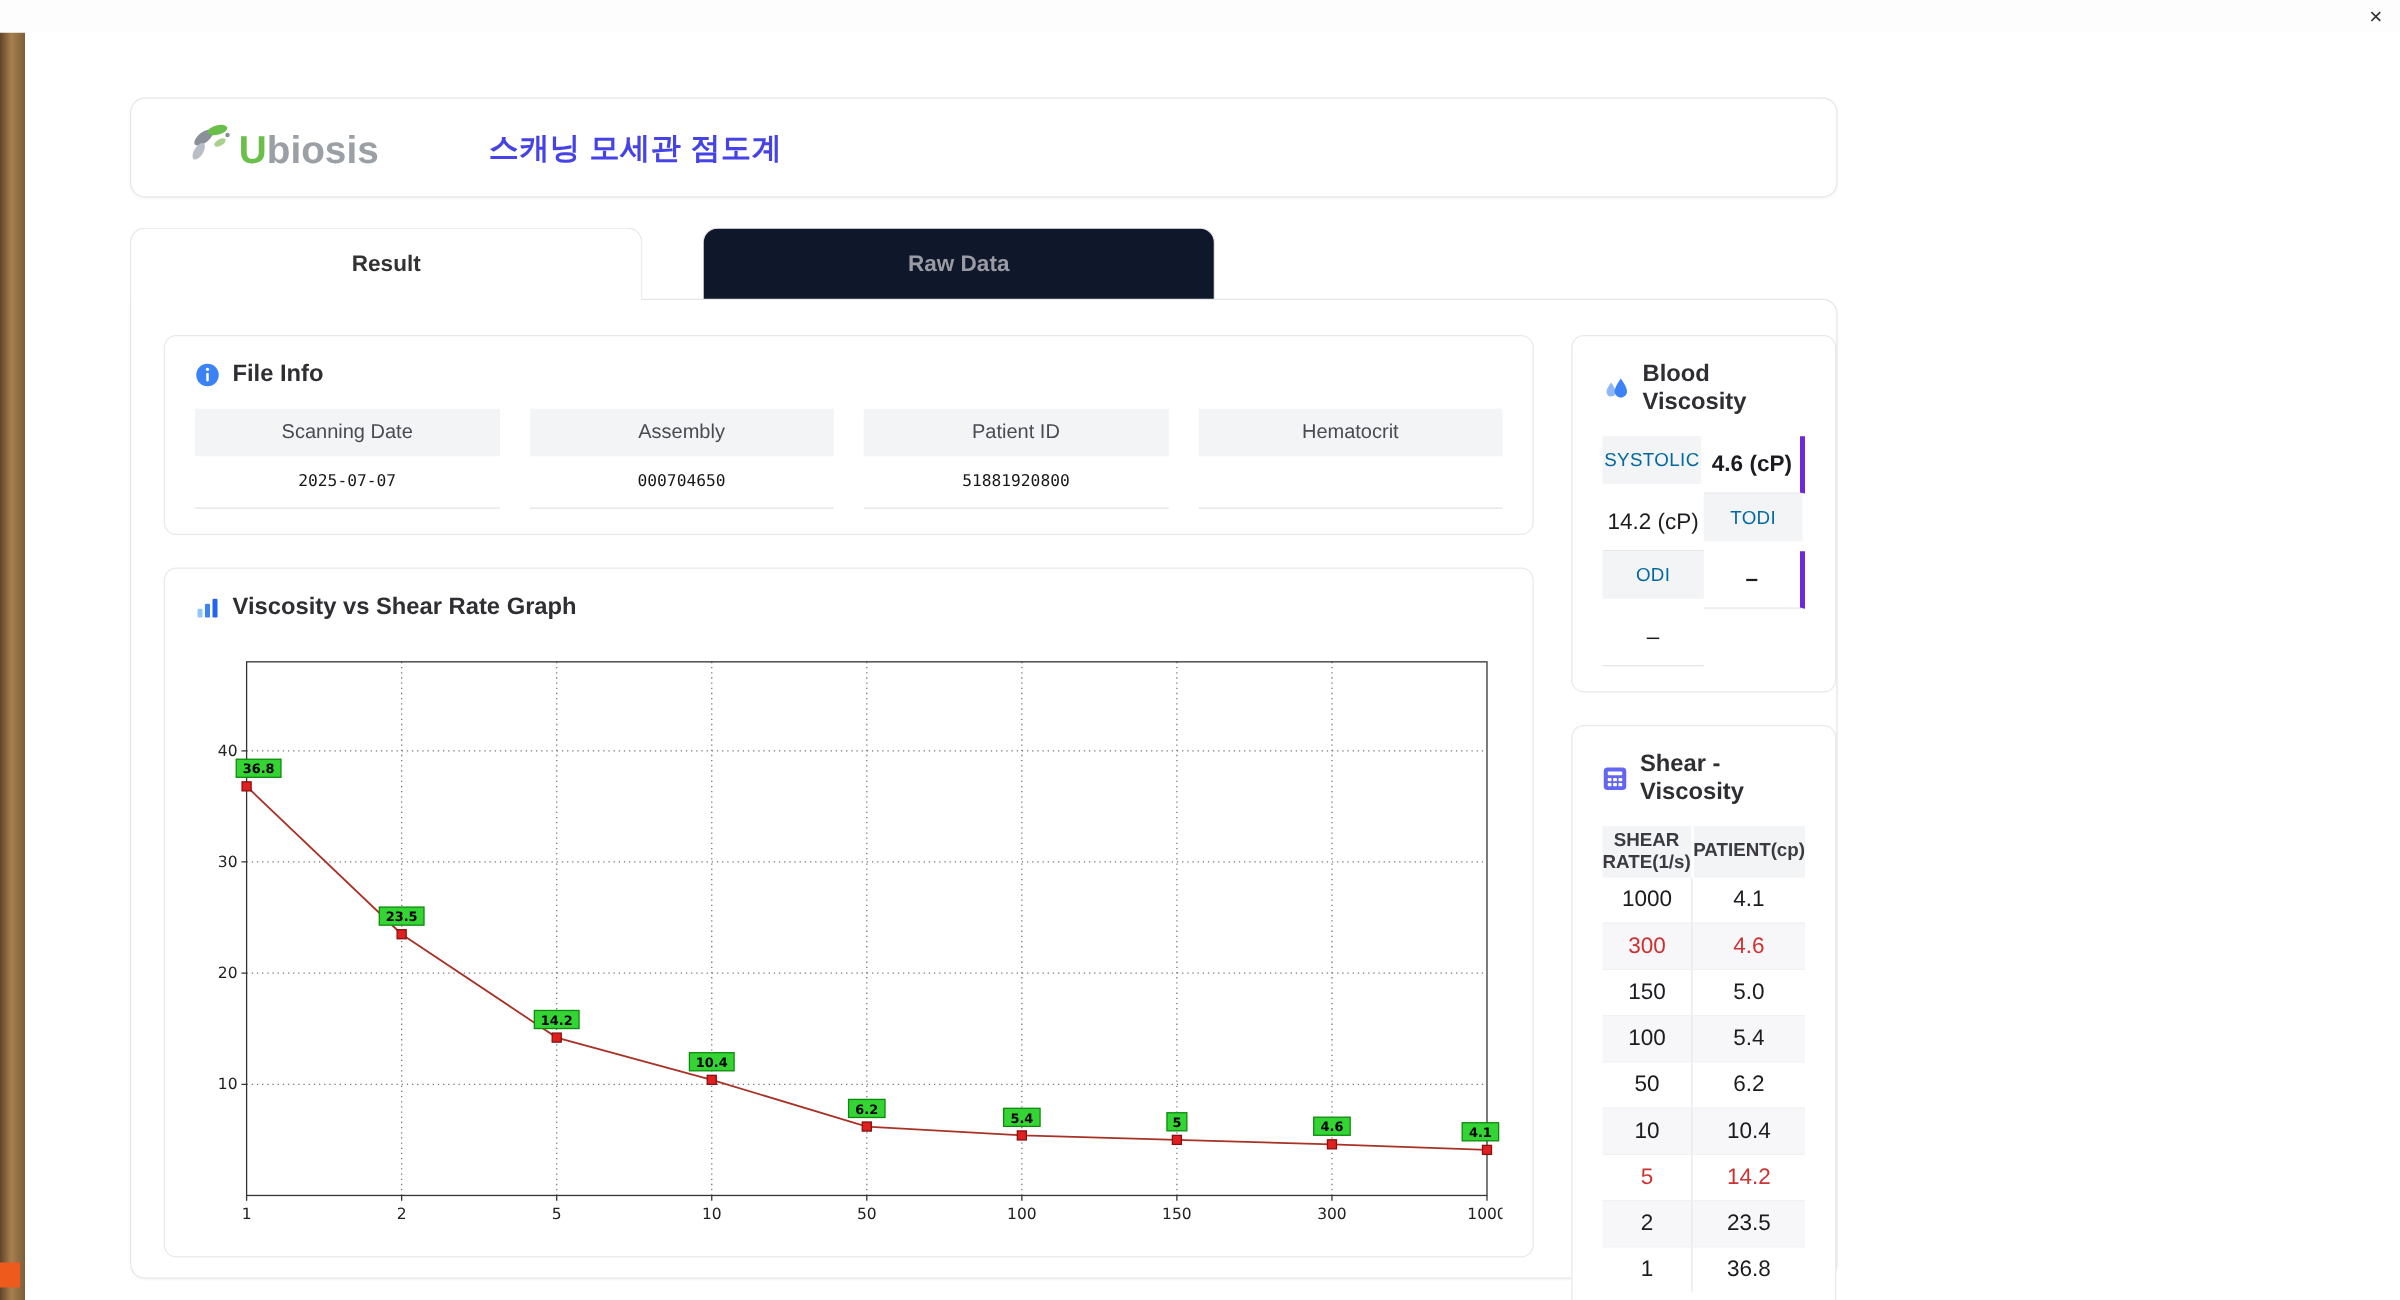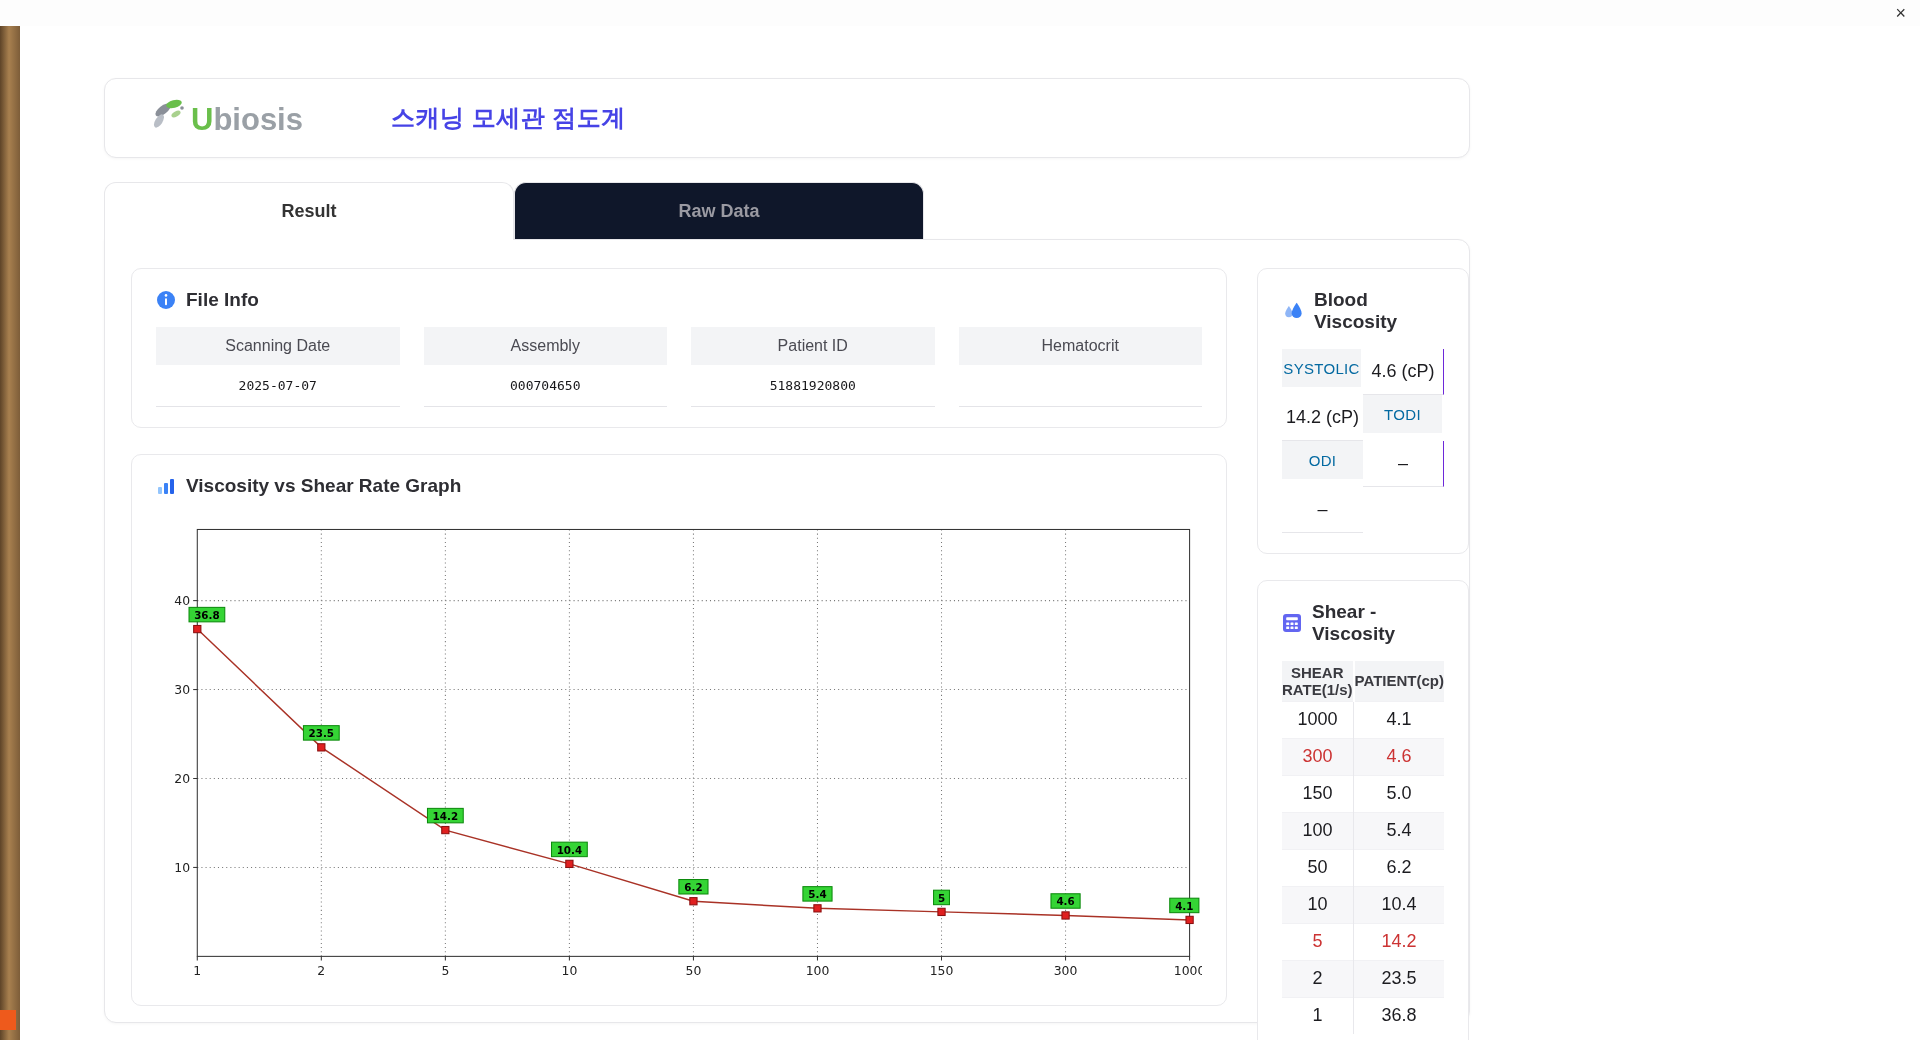--- a/index.html
+++ b/index.html
@@ -16,21 +16,21 @@
 
   .container { position:absolute; left:84px; top:52px; width:1366px; }
 
   
   .header-card { height:80px; border:1px solid #e7e7ea; border-radius:12px; background:#fff;
                  display:flex; align-items:center; padding:0 44px; gap:52px;
                  box-shadow:0 1px 3px rgba(0,0,0,.04); }
   .app-title { font-size:24px; font-weight:700; color:#4643e6; letter-spacing:.5px; }
 
   
-  .tabs { display:flex; margin-top:24px; }
+  .tabs { display:flex; margin-top:24px;gap:48px; }
   .tab { width:410px; height:58px; display:flex; align-items:center; justify-content:center;
          font-size:18px; font-weight:700; border:1px solid #e7e7ea; border-bottom:none;
          border-radius:12px 12px 0 0; position:relative; cursor:pointer; }
   .tab.active { background:#fff; color:#333; z-index:3; }
   .tab.inactive { background:#0f172a; color:#9a9aa2; z-index:1; }
 
   
   .content-card { border:1px solid #e7e7ea; border-radius:0 12px 12px 12px; background:#fff;
                   margin-top:-1px; padding:28px 26px; height:784px; display:flex; gap:30px;
                   box-shadow:0 1px 3px rgba(0,0,0,.04); position:relative; z-index:2; }
@@ -50,21 +50,21 @@
                  font-size:13px; color:#17171a; border-bottom:1px solid #e4e4e8;
                  font-family:"DejaVu Sans Mono",monospace; }
 
   
   .bv-grid { display:grid; grid-template-columns:1fr 1fr; }
   .bv-label { background:#f3f4f6; height:38px; display:flex; align-items:center; justify-content:center;
               font-size:15px; color:#0369a1; font-weight:500; letter-spacing:.3px; }
   .bv-label.c1 { border-right:2px solid #fff; }
   .bv-value { height:46px; display:flex; align-items:center; justify-content:center;
               font-size:18px; color:#1c1c20; border-bottom:1px solid #e6e6ea; }
-  .bv-value.c1 { border-right:1px solid #6d28d9; }
+  .bv-value.c1 { border-right:4px solid #6d28d9;font-weight:bold; }
 
   
   table.shear { width:100%; border-collapse:collapse; }
   table.shear th { background:#f3f4f6; height:40px; font-size:15px; font-weight:700; color:#3a3a40;
                    text-align:center; }
   table.shear th:first-child { border-right:2px solid #fff; }
   table.shear td { height:37px; text-align:center; font-size:18px; color:#1c1c20;
                    border-top:1px solid #f1f1f4; }
   table.shear td:first-child { border-right:1px solid #e8e8ec; }
   table.shear tr:nth-child(even) td { background:#f7f7f9; }

